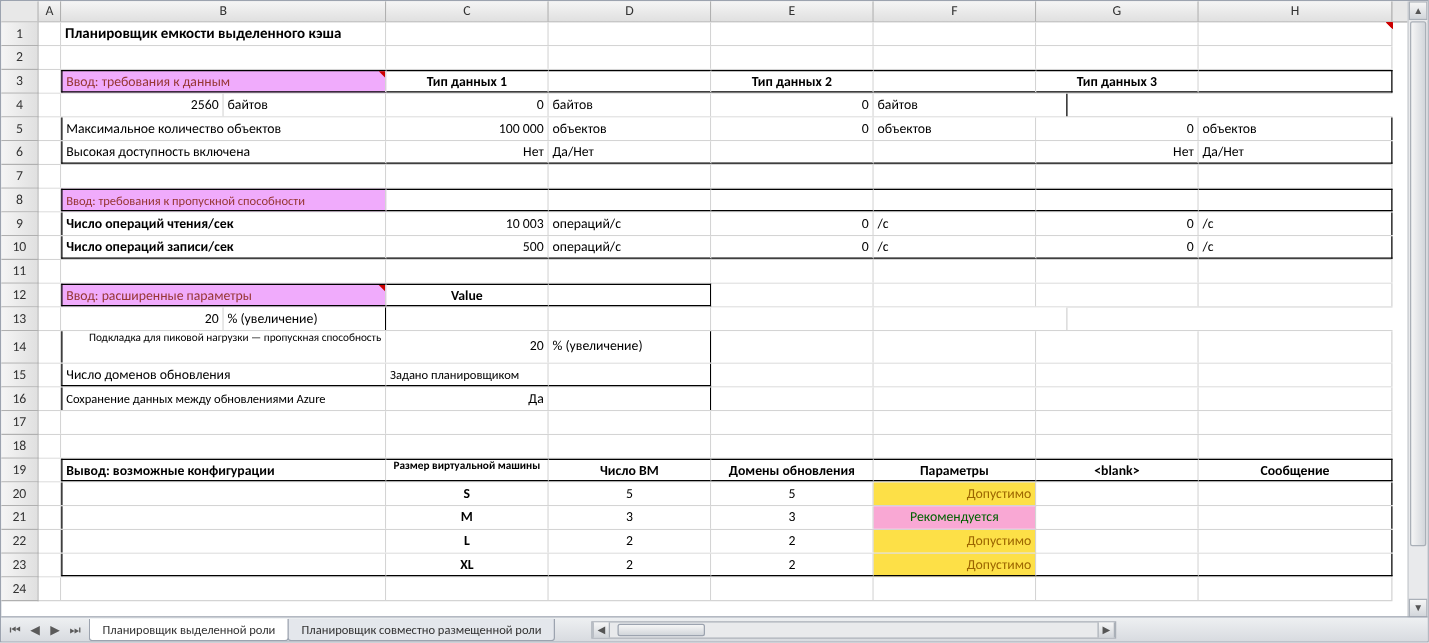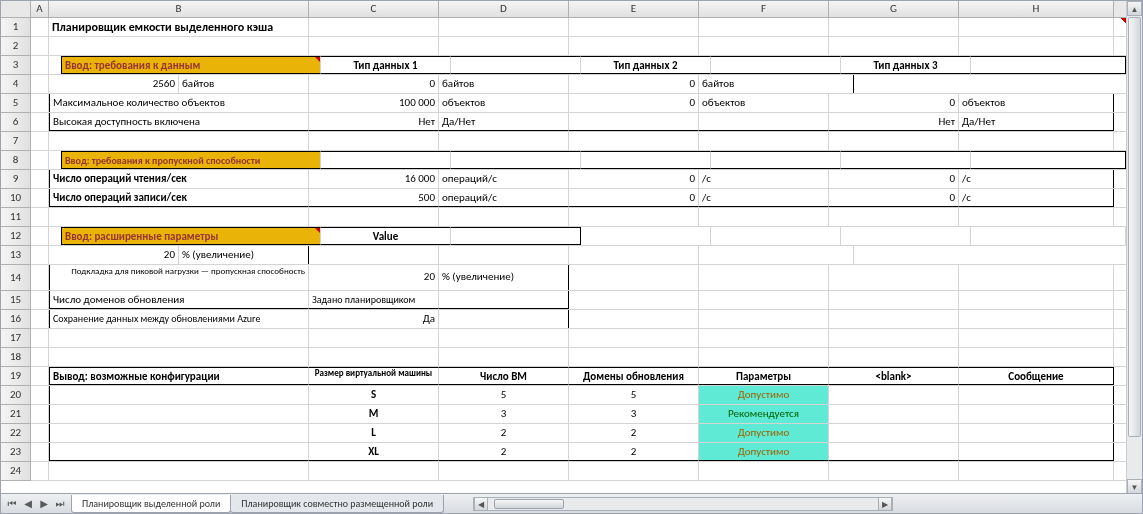--- a/index.html
+++ b/index.html
@@ -77,42 +77,41 @@
   .cB { width: 260px; }
   .cC { width: 130px; }
   .cD { width: 130px; }
   .cE { width: 130px; }
   .cF { width: 130px; }
   .cG { width: 130px; }
   .cH { width: 155px; }
   .bold { font-weight: bold; }
   .title { font-weight: bold; font-size: 12px; }
   .sec-hdr {
-    background: #eab308;
+    background: #f0abfc;
     color: #963634;
-    font-weight: bold;
+    font-weight: normal;
     position: relative;
-    margin-left: 12px;
   }
   .tri-r::after {
     content: "";
     position: absolute;
     top: 0;
     right: 0;
     border-top: 5px solid #c00;
     border-left: 5px solid transparent;
   }
   .ar { text-align: right; }
   .ac { text-align: center; }
   .bt { border-top: 1px solid #000; }
   .bb { border-bottom: 1px solid #000; }
   .bl { border-left: 1px solid #000; }
   .br { border-right: 1px solid #000; }
-  .status-ok { background: #5eead4; color: #9c6500; text-align: center; }
-  .status-rec { background: #5eead4; color: #006100; text-align: center; }
+  .status-ok { background: #fde047; color: #9c6500; text-align: right; }
+  .status-rec { background: #f9a8d4; color: #006100; text-align: center; }
   .smallfont { font-size: 9px; line-height: 1.05; white-space: normal; }
   .row14 { height: 26px; }
   .row14 .cell { line-height: normal; }
   .tabs {
     position: absolute;
     bottom: 0;
     left: 0;
     right: 0;
     height: 20px;
     background: linear-gradient(#eef0f2,#d8dbe0);
@@ -340,21 +339,21 @@
         <div class="cell cD bt bb"></div>
         <div class="cell cE bt bb"></div>
         <div class="cell cF bt bb"></div>
         <div class="cell cG bt bb"></div>
         <div class="cell cH bt bb br"></div>
     </div>
 
     <div class="row">
       <div class="cell cA"></div>
       <div class="cell cB bold bl tri-r">Число операций чтения/сек</div>
-      <div class="cell cC ar">16 000</div>
+      <div class="cell cC ar">10 003</div>
       <div class="cell cD">операций/с</div>
       <div class="cell cE ar">0</div>
       <div class="cell cF">/с</div>
       <div class="cell cG ar">0</div>
       <div class="cell cH br">/с</div>
     </div>
 
     <div class="row">
       <div class="cell cA"></div>
       <div class="cell cB bold bl bb tri-r">Число операций записи/сек</div>

